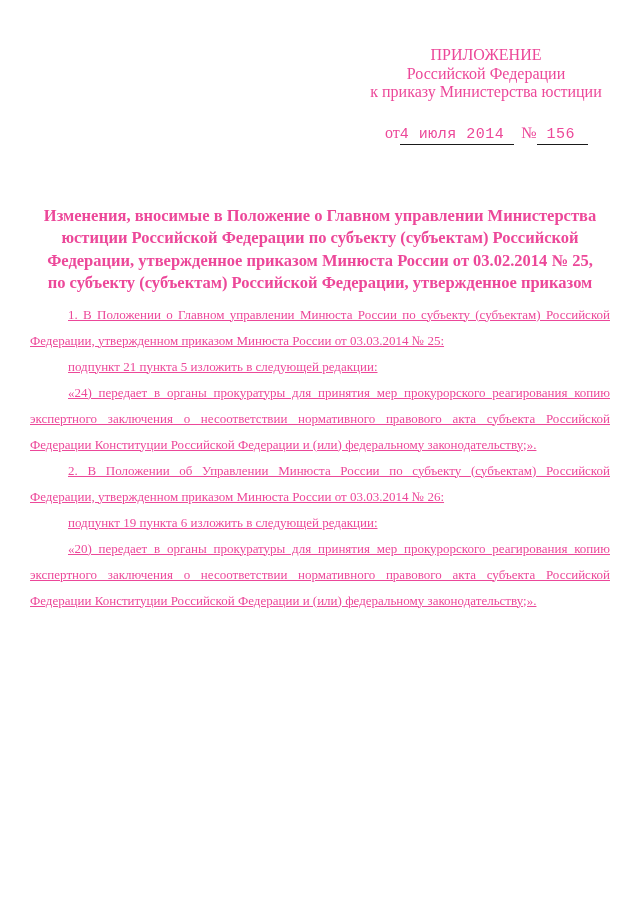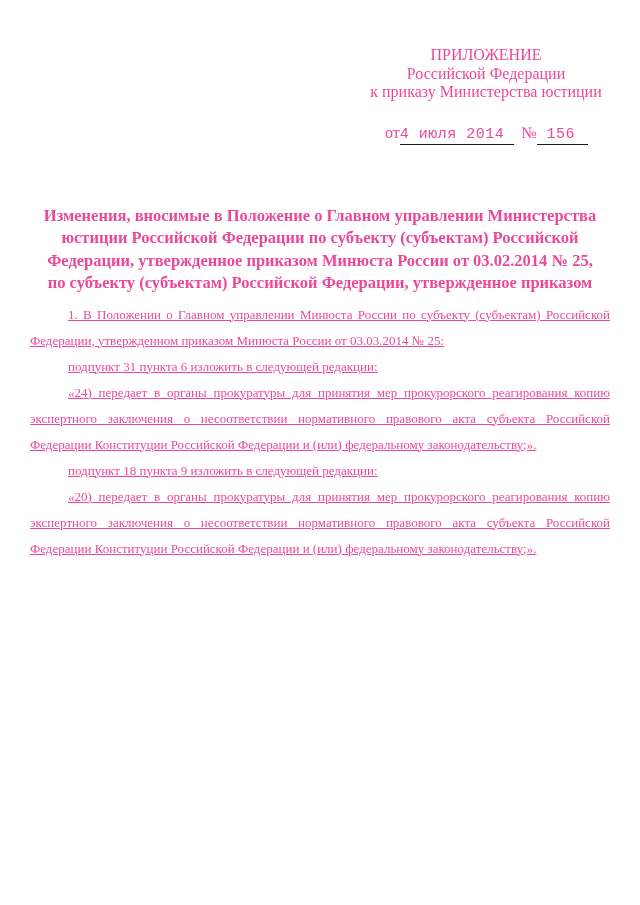--- a/index.html
+++ b/index.html
@@ -97,19 +97,20 @@
 
   <div class="doc-title">
     <div class="title-line">Изменения, вносимые в Положение о Главном управлении Министерства</div>
     <div class="title-line">юстиции Российской Федерации по субъекту (субъектам) Российской</div>
     <div class="title-line">Федерации, утвержденное приказом Минюста России от 03.02.2014 № 25,</div>
     <div class="title-line">по субъекту (субъектам) Российской Федерации, утвержденное приказом</div>
   </div>
 
   <div class="doc-body">
     <p>1. В Положении о Главном управлении Минюста России по субъекту (субъектам) Российской Федерации, утвержденном приказом Минюста России от&nbsp;03.03.2014&nbsp;№&nbsp;25:</p>
-    <p>подпункт 31 пункта 6 изложить в следующей редакции:</p>
+    <p>подпункт 21 пункта 5 изложить в следующей редакции:</p>
     <p>«24) передает в органы прокуратуры для принятия мер прокурорского реагирования копию экспертного заключения о несоответствии нормативного правового акта субъекта Российской Федерации Конституции Российской Федерации и (или) федеральному законодательству;».</p>
-    <p>подпункт 18 пункта 9 изложить в следующей редакции:</p>
+    <p>2. В Положении об Управлении Минюста России по субъекту (субъектам) Российской Федерации, утвержденном приказом Минюста России от&nbsp;03.03.2014&nbsp;№&nbsp;26:</p>
+    <p>подпункт 19 пункта 6 изложить в следующей редакции:</p>
     <p>«20) передает в органы прокуратуры для принятия мер прокурорского реагирования копию экспертного заключения о несоответствии нормативного правового акта субъекта Российской Федерации Конституции Российской Федерации и (или) федеральному законодательству;».</p>
   </div>
 
 </div>
 
 </body></html>

